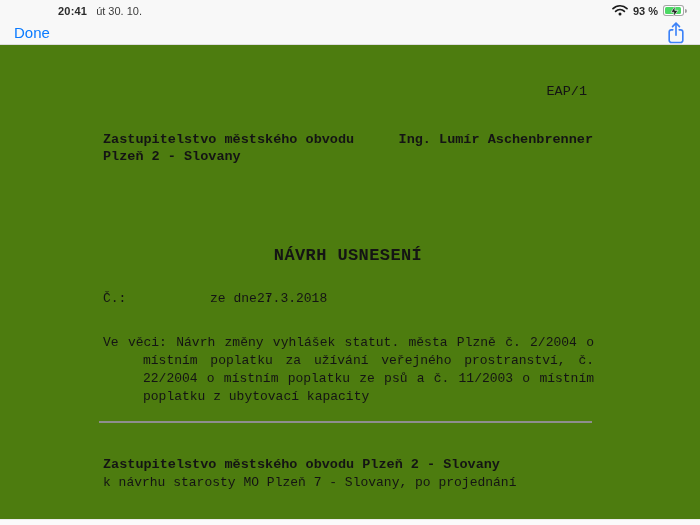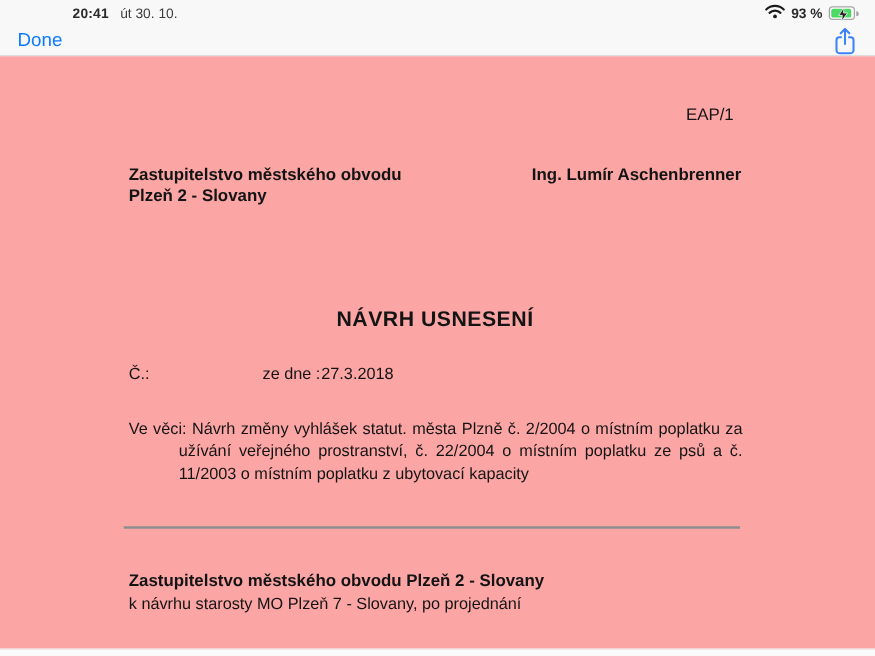--- a/index.html
+++ b/index.html
@@ -53,22 +53,22 @@
     text-align: center; font-size: 15px; font-weight: 700; color: #1b1b1b;
   }
   .nav-share {
     position: absolute; right: 14px; top: 21px;
     background: none; border: none; cursor: pointer; padding: 0;
   }
 
   
   .page {
     position: absolute; top: 45px; left: 0; right: 0; bottom: 6px;
-    background: #fca5a5; color: #141414;
-    font-family: Liberation Sans, sans-serif; font-size: 13px;
+    background: #4d7c0f; color: #141414;
+    font-family: Liberation Mono, monospace; font-size: 13px;
   }
   .doc-ref { position: absolute; top: 39px; right: 113px; font-size: 13.5px; }
   .doc-hdr-left {
     position: absolute; top: 86px; left: 103px;
     font-weight: 700; font-size: 13.5px; line-height: 17px;
   }
   .doc-hdr-right {
     position: absolute; top: 86px; right: 107px; text-align: right;
     font-weight: 700; font-size: 13.5px; line-height: 17px;
   }

